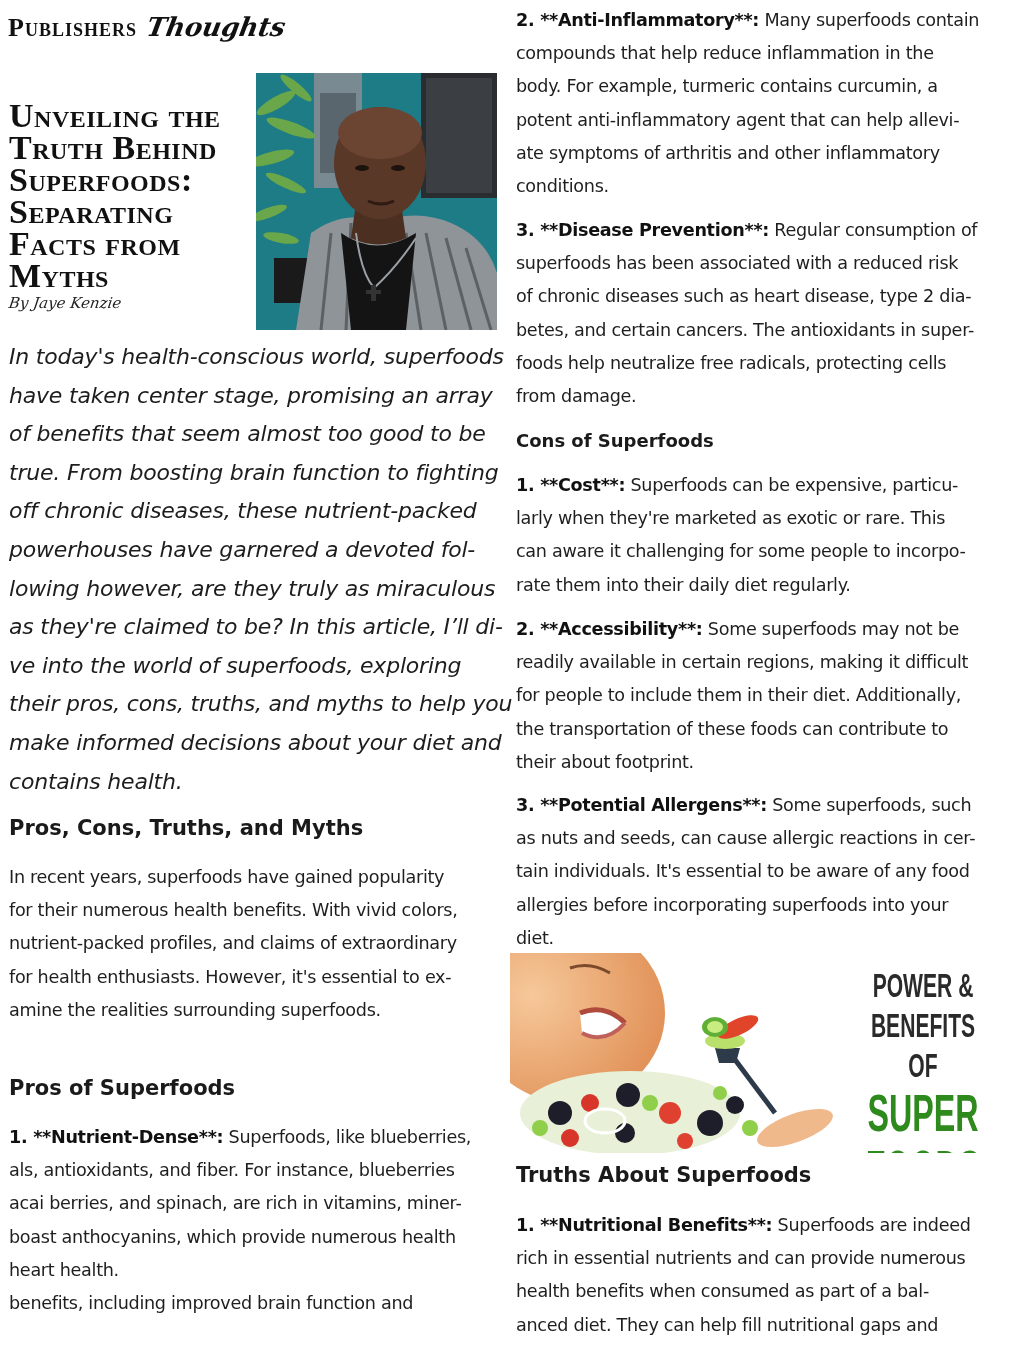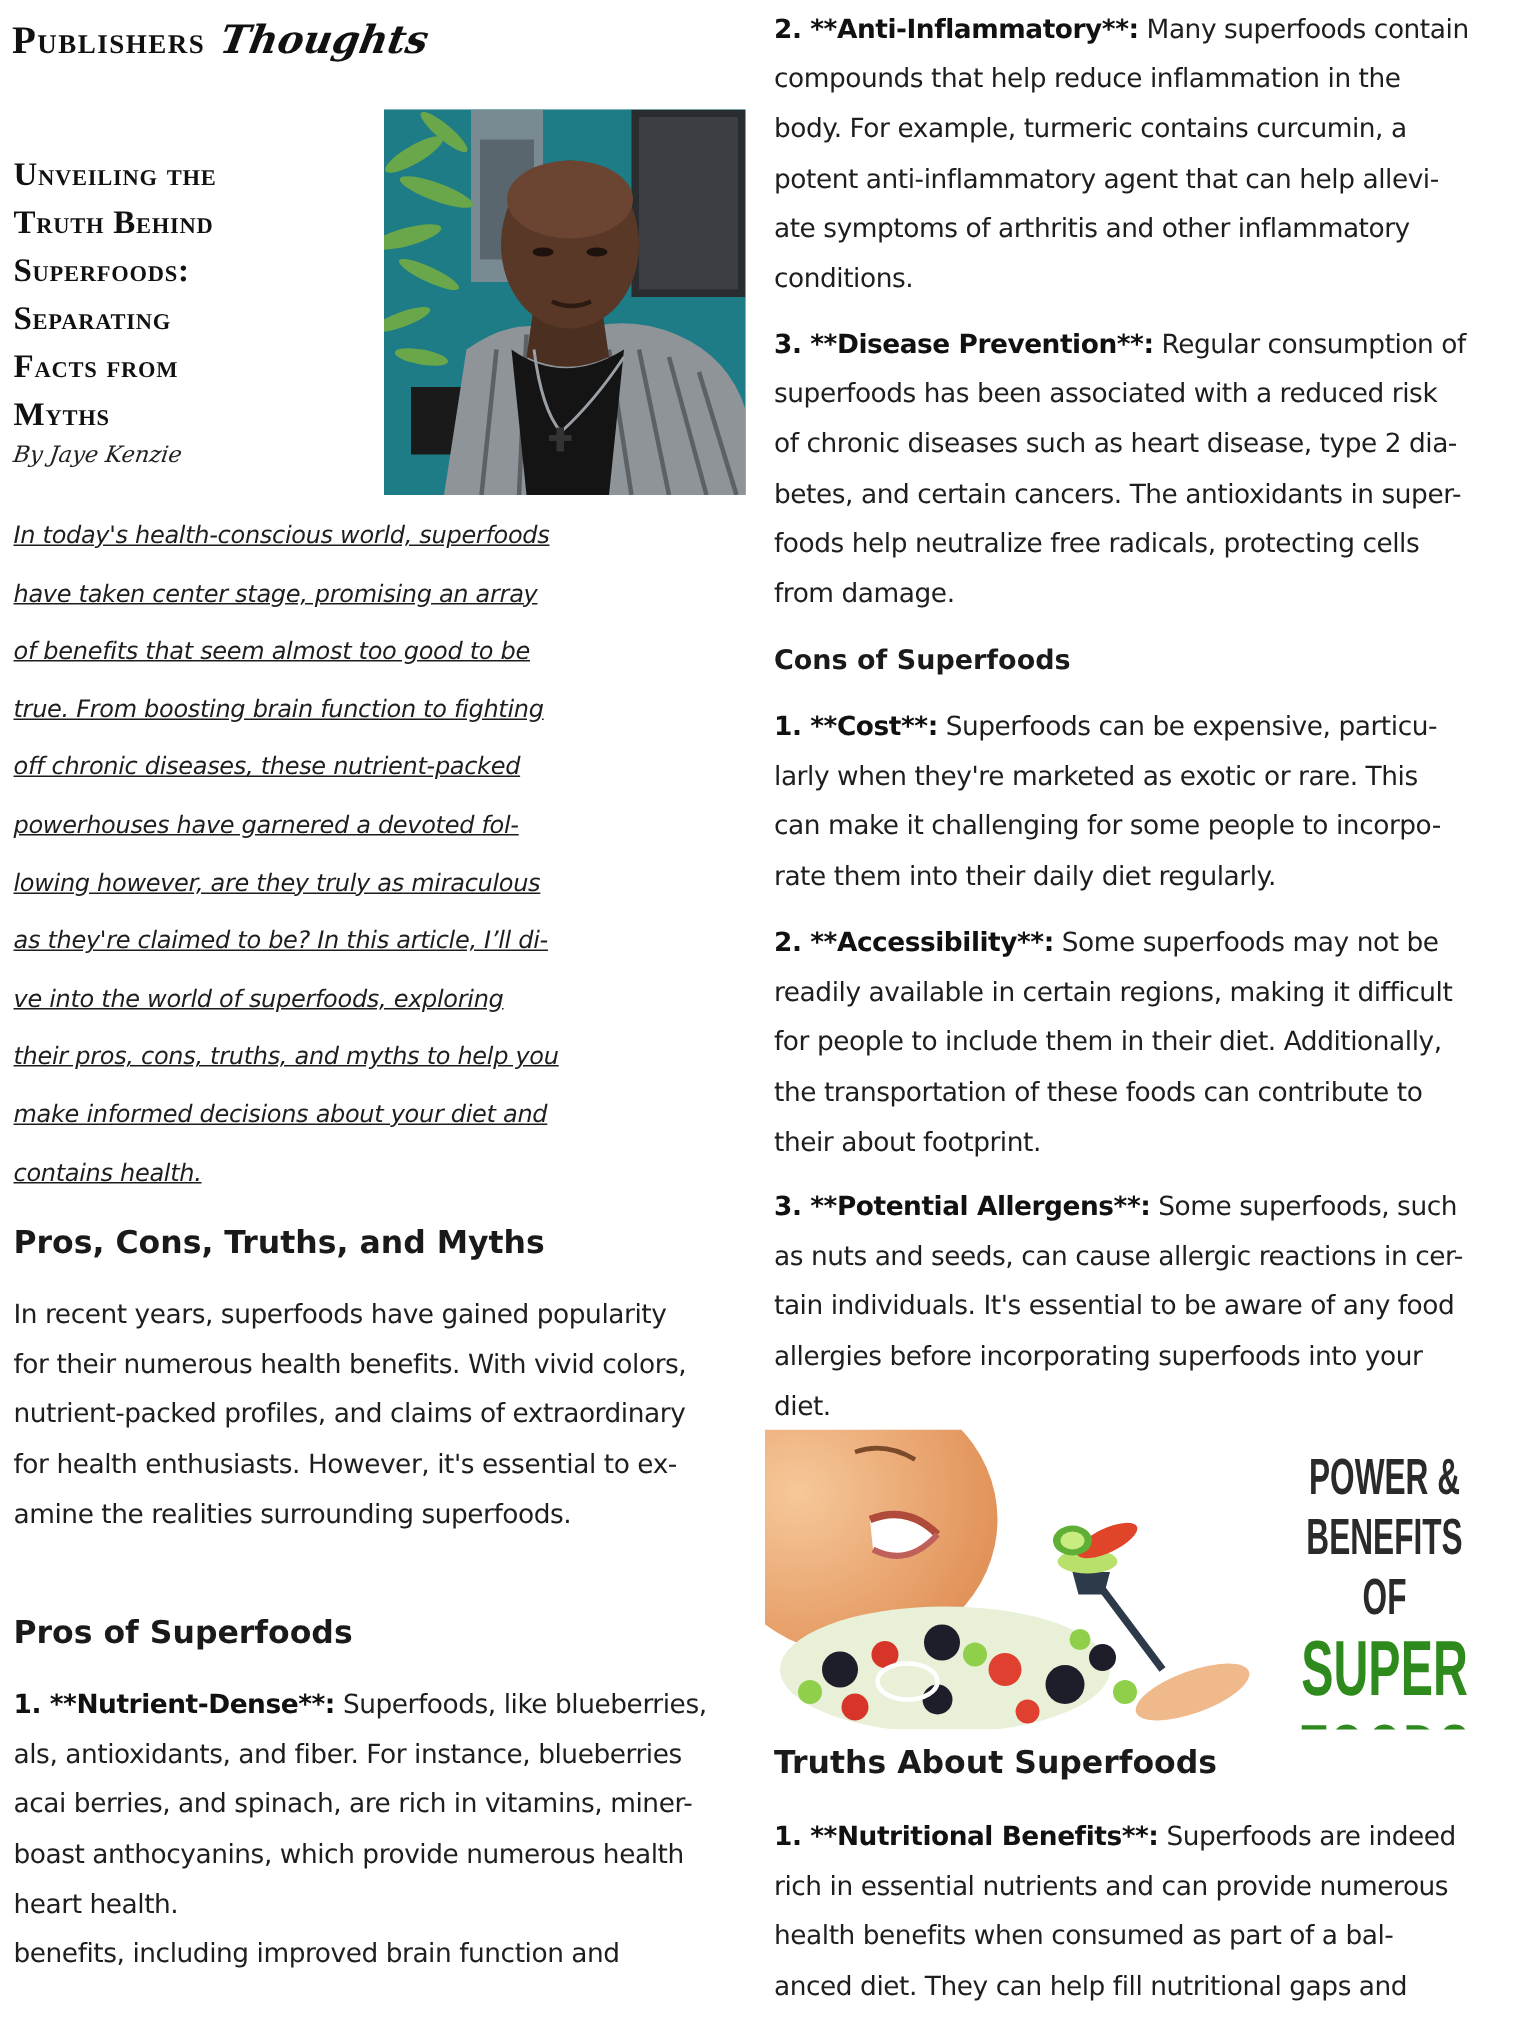--- a/index.html
+++ b/index.html
@@ -6,29 +6,29 @@
   body { width: 1024px; height: 1360px; position: relative; overflow: hidden; color: #1a1a1a; font-family: "Liberation Sans", "DejaVu Sans", sans-serif; }
 
   .page { position: absolute; left: 0; top: 0; width: 1024px; height: 1360px; border-radius: 20px; }
 
   
   .masthead { position: absolute; left: 8px; top: 12px; height: 40px; display: flex; align-items: baseline; }
   .masthead .pub { font-family: "Liberation Serif", "DejaVu Serif", serif; font-weight: 700; font-size: 26px; letter-spacing: 1px; font-variant: small-caps; color: #111; }
   .masthead .thoughts { font-family: "DejaVu Serif", serif; font-style: italic; font-weight: 700; font-size: 26px; margin-left: 10px; transform: skewX(-10deg); display: inline-block; color: #111; }
 
   
-  .title { position: absolute; left: 9px; top: 100px; width: 245px; font-family: "Liberation Serif", "DejaVu Serif", serif; font-weight: 700; font-variant: small-caps; font-size: 22px; line-height: 32px; color: #111; letter-spacing: 0.5px; }
+  .title { position: absolute; left: 9px; top: 100px; width: 245px; font-family: "Liberation Serif", "DejaVu Serif", serif; font-weight: 700; font-variant: small-caps; font-size: 34px; line-height: 32px; color: #111; letter-spacing: 0.5px; }
   .title .line { display: block; white-space: nowrap; }
   .byline { position: absolute; left: 9px; top: 294px; font-family: "DejaVu Serif", serif; font-style: italic; font-size: 15px; color: #222; transform: skewX(-8deg); }
 
   
   .portrait { position: absolute; left: 256px; top: 73px; width: 241px; height: 257px; overflow: hidden; background: #1f7f88; }
 
   
-  .intro { position: absolute; left: 9px; top: 338px; width: 495px; font-family: "DejaVu Sans", sans-serif; font-style: italic; font-size: 16px; line-height: 38.6px; color: #1d1d1d; letter-spacing: -0.2px; text-decoration: underline; }
+  .intro { position: absolute; left: 9px; top: 338px; width: 495px; font-family: "DejaVu Sans", sans-serif; font-style: italic; font-size: 22px; line-height: 38.6px; color: #1d1d1d; letter-spacing: -0.2px; }
   .intro .ln { display: block; white-space: nowrap; }
 
   .h2 { position: absolute; font-family: "DejaVu Sans", sans-serif; font-weight: 700; color: #1a1a1a; white-space: nowrap; }
   .h2.big { font-size: 21px; }
   .h2.small { font-size: 18px; }
 
   .body { position: absolute; font-family: "DejaVu Sans", sans-serif; font-size: 17.6px; line-height: 33.2px; color: #1e1e1e; letter-spacing: -0.3px; }
   .body .ln { display: block; white-space: nowrap; }
   .body b { font-weight: 700; color: #111; }
 
@@ -156,21 +156,21 @@
     <span class="ln">betes, and certain cancers. The antioxidants in super-</span>
     <span class="ln">foods help neutralize free radicals, protecting cells</span>
     <span class="ln">from damage.</span>
   </div>
 
   <div class="h2 small" style="left:516px; top:430px;">Cons of Superfoods</div>
 
   <div class="body" style="left:516px; top:469px; width:500px;">
     <span class="ln"><b>1. **Cost**:</b><span> Superfoods can be expensive, particu-</span></span>
     <span class="ln">larly when they're marketed as exotic or rare. This</span>
-    <span class="ln">can make it challenging for some people to incorpo-</span>
+    <span class="ln">can aware it challenging for some people to incorpo-</span>
     <span class="ln">rate them into their daily diet regularly.</span>
   </div>
 
   <div class="body" style="left:516px; top:613px; width:500px;">
     <span class="ln"><b>2. **Accessibility**:</b><span> Some superfoods may not be</span></span>
     <span class="ln">readily available in certain regions, making it difficult</span>
     <span class="ln">for people to include them in their diet. Additionally,</span>
     <span class="ln">the transportation of these foods can contribute to</span>
     <span class="ln">their about footprint.</span>
   </div>

